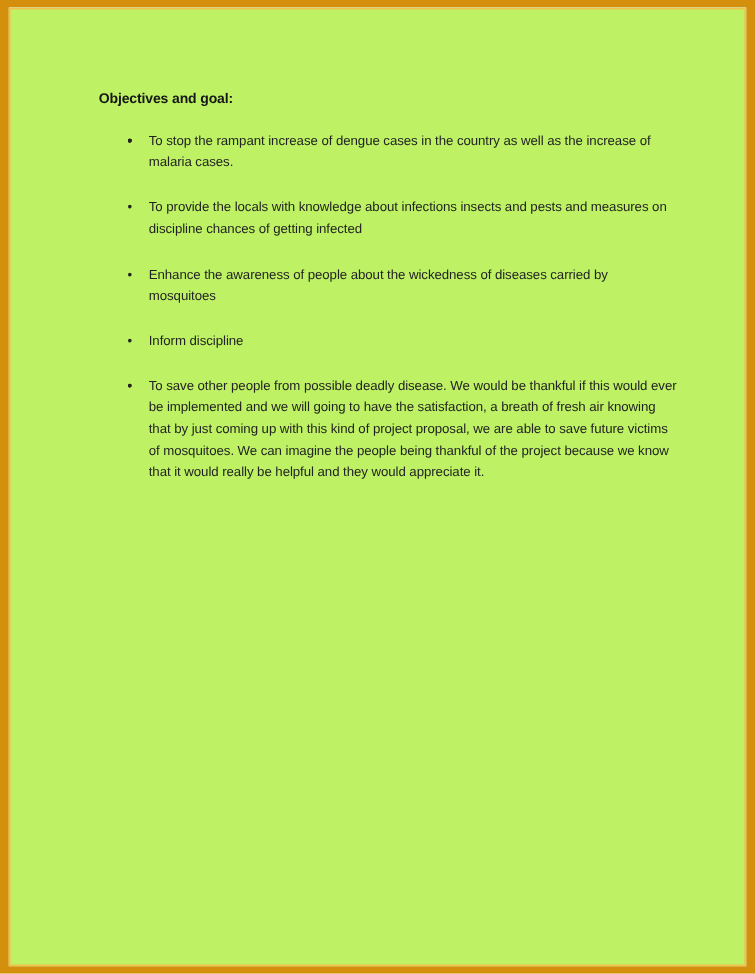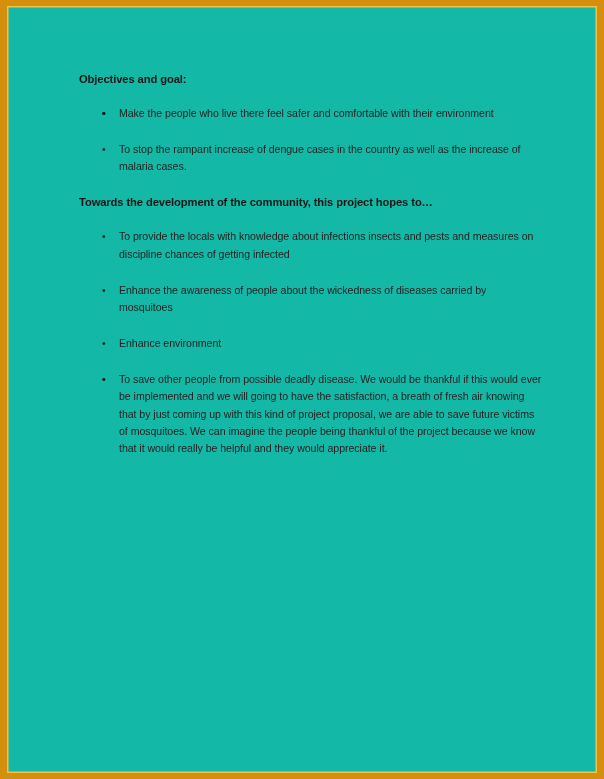--- a/index.html
+++ b/index.html
@@ -33,21 +33,21 @@
     pointer-events: none;
     box-shadow: inset 0 0 0 1.5px #f2c14a;
   }
 
   #sheet {
     position: absolute;
     left: 0;
     top: 0;
     right: 0;
     bottom: 0;
-    background: #14b8a6;
+    background: #bef264;
   }
 
   #content {
     position: absolute;
     left: 72px;      
     top: 66px;       
     width: 463px;    
   }
 
   .heading {
@@ -111,42 +111,40 @@
           <span class="bullet-glyph">•</span>
         </li>
         <li>
           <span class="bullet-glyph">•</span>
         </li>
         <li>
           <span class="bullet-glyph">•</span>
         </li>
         <li>
           <span class="bullet-glyph">•</span>
-          <span>Make the people who live there feel safer and comfortable with their environment</span>
         </li>
         <li>
           <span class="bullet-glyph">•</span>
           <span>To stop the rampant increase of dengue cases in the country as well as the increase of malaria cases.</span>
         </li>
       </ul>
 
-      <p class="heading heading-2">Towards the development of the community, this project hopes to…</p>
 
       <ul class="bullets list-2">
         <li>
           <span class="bullet-glyph">•</span>
           <span>To provide the locals with knowledge about infections insects and pests and measures on discipline chances of  getting infected</span>
         </li>
         <li>
           <span class="bullet-glyph">•</span>
           <span>Enhance the awareness of people about the wickedness of diseases carried by mosquitoes</span>
         </li>
         <li>
           <span class="bullet-glyph">•</span>
-          <span>Enhance environment</span>
+          <span>Inform discipline</span>
         </li>
         <li>
           <span class="bullet-glyph">•</span>
         </li>
       </ul>
 
 
       <ul class="bullets list-3">
         <li class="para-item">
           <span class="bullet-glyph">•</span>

